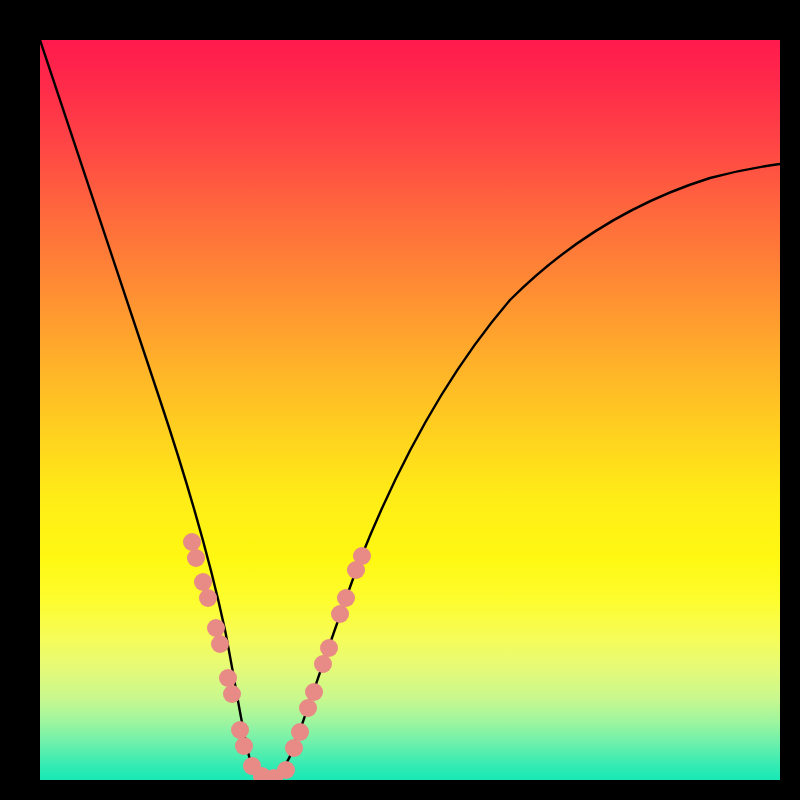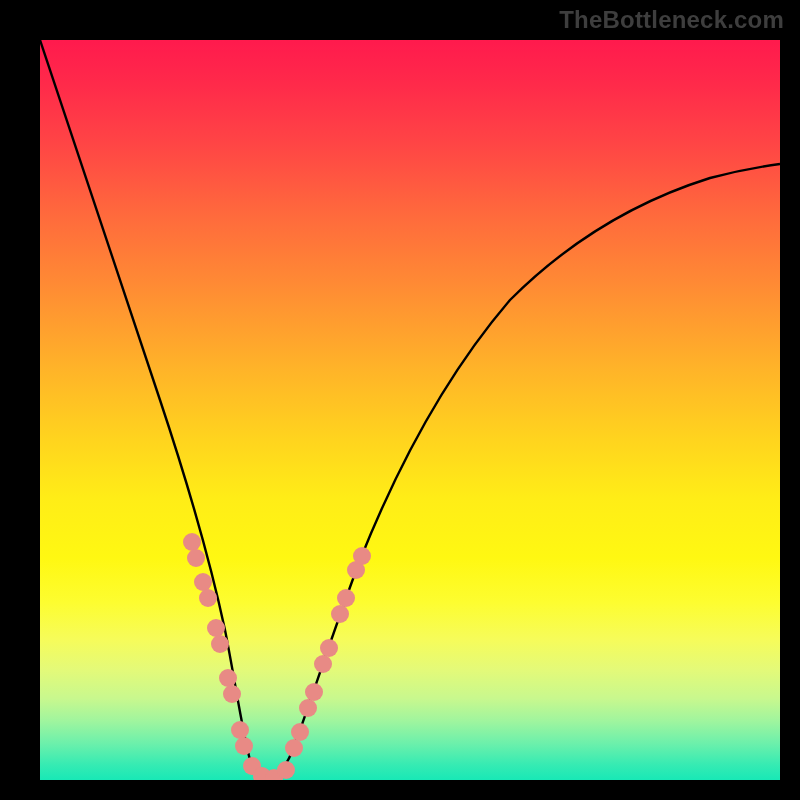--- a/index.html
+++ b/index.html
@@ -63,21 +63,20 @@
     font-weight: 600;
     letter-spacing: 0.2px;
     user-select: none;
   }
 </style>
 </head>
 <body>
 
 <div class="stage">
 
-  <div class="watermark">TheBottleneck.com</div>
 
   <div class="plot-area">
     <div class="gradient"></div>
 
     <svg class="curve-svg" viewBox="0 0 740 740" preserveAspectRatio="none">
 
       <path fill="none" stroke="#000" stroke-width="2.4" d="M 0 0
                C 40 120, 80 240, 120 360
                C 150 450, 170 520, 185 590
                C 195 640, 202 690, 210 720

